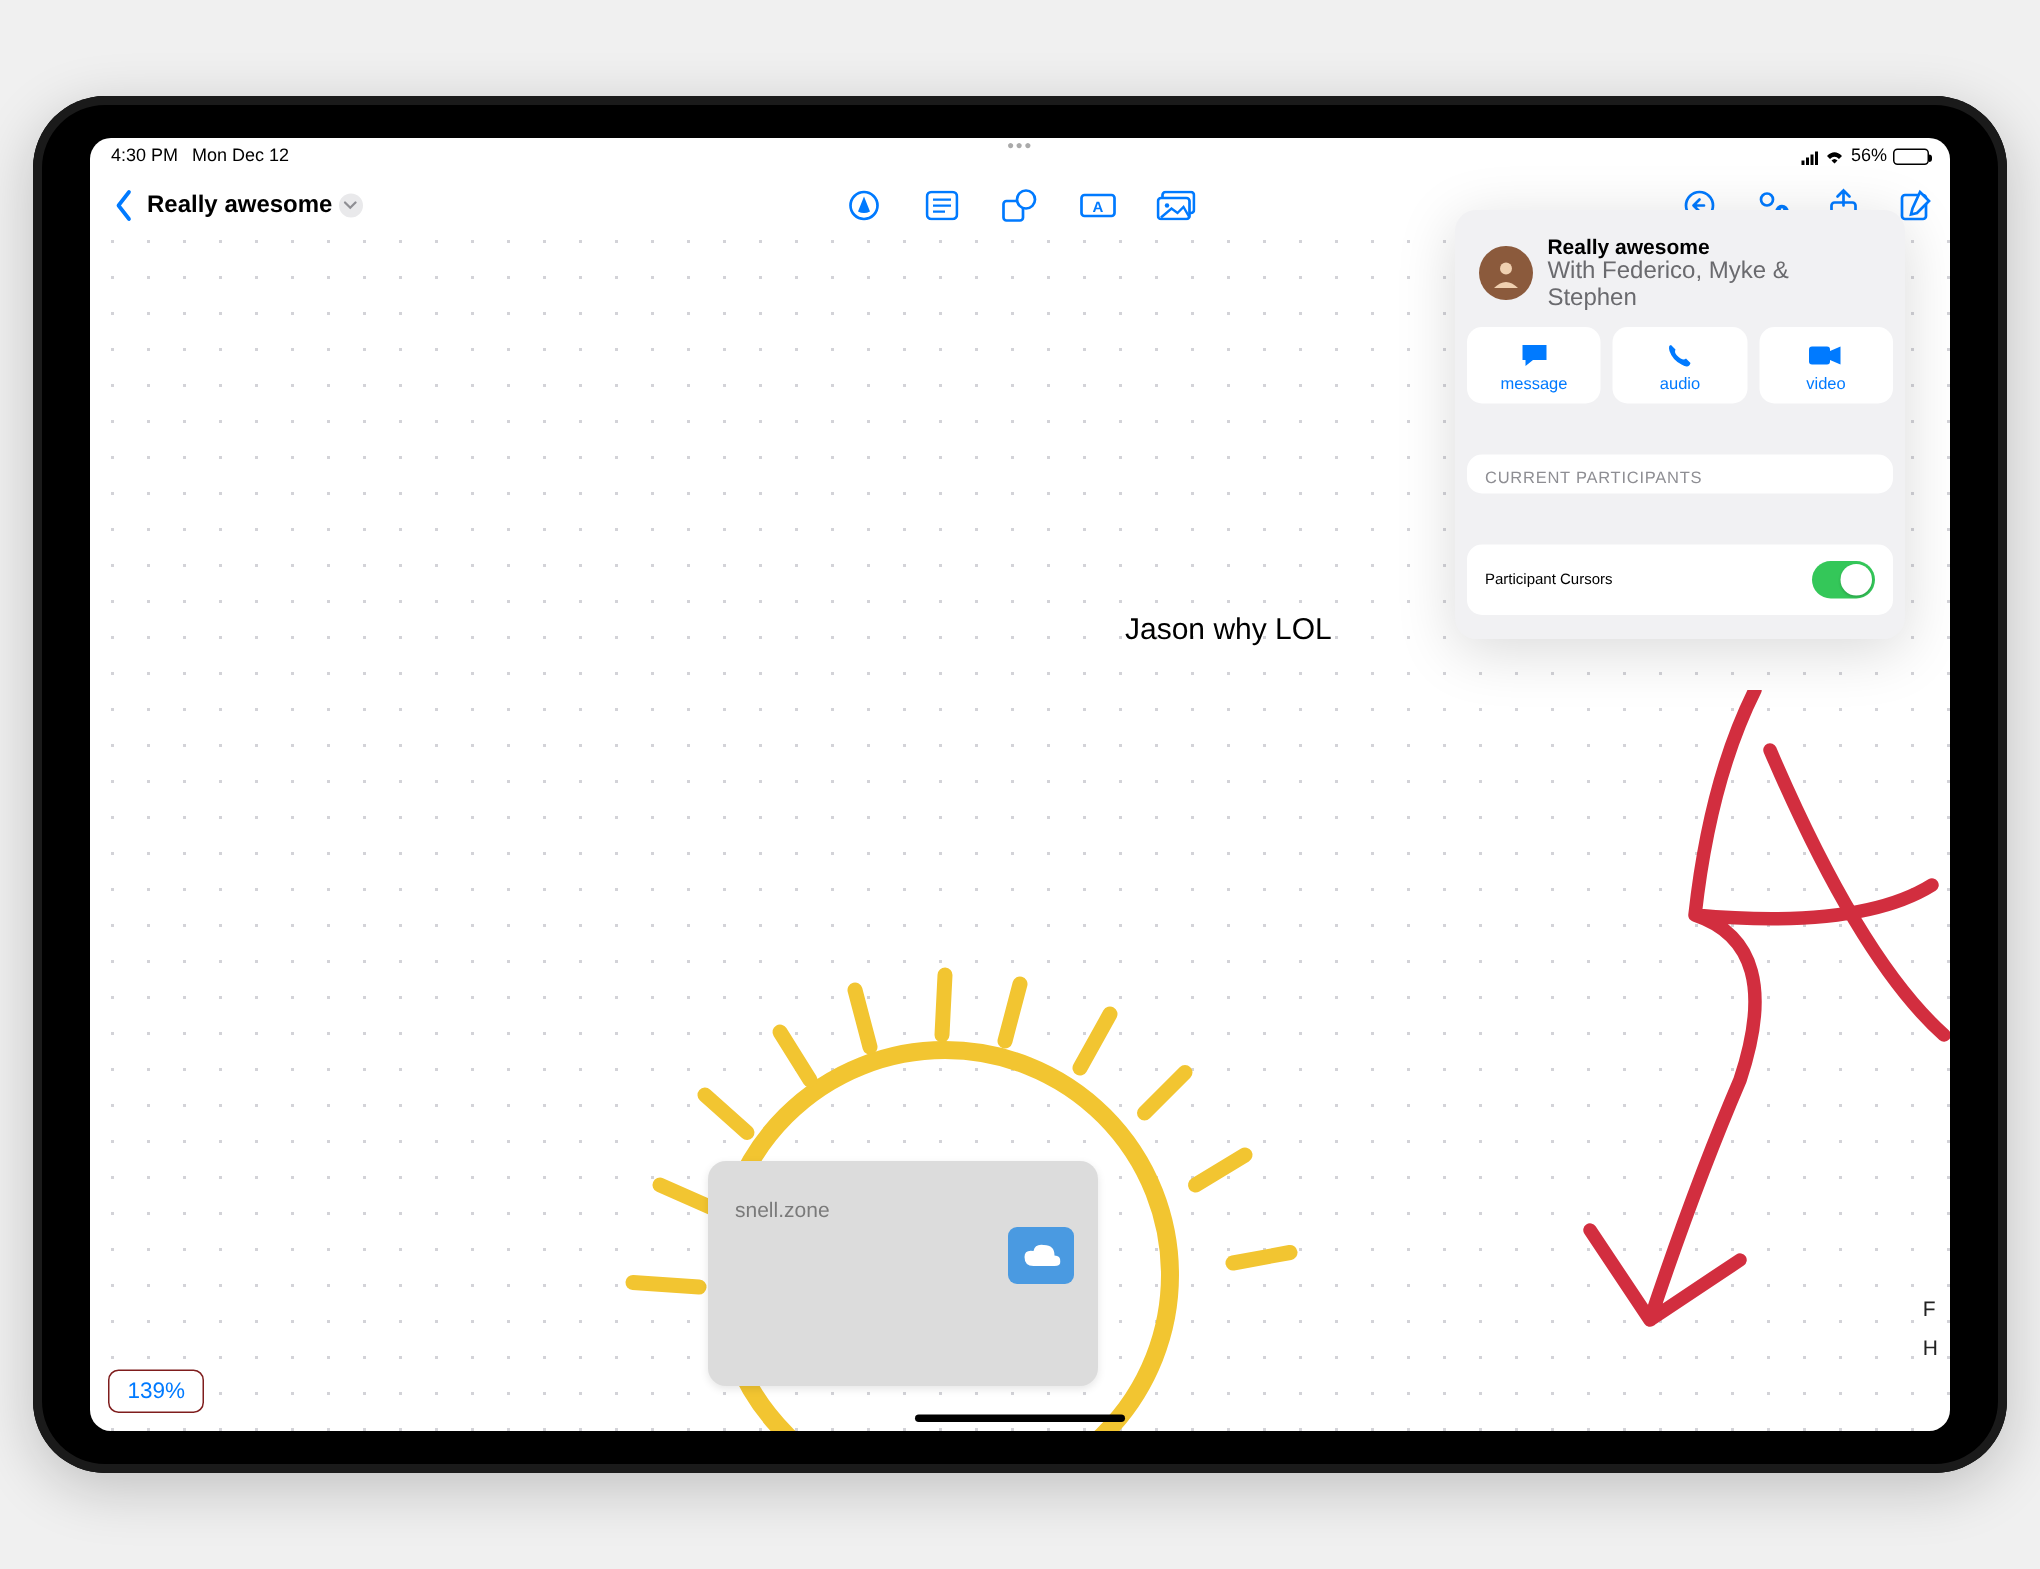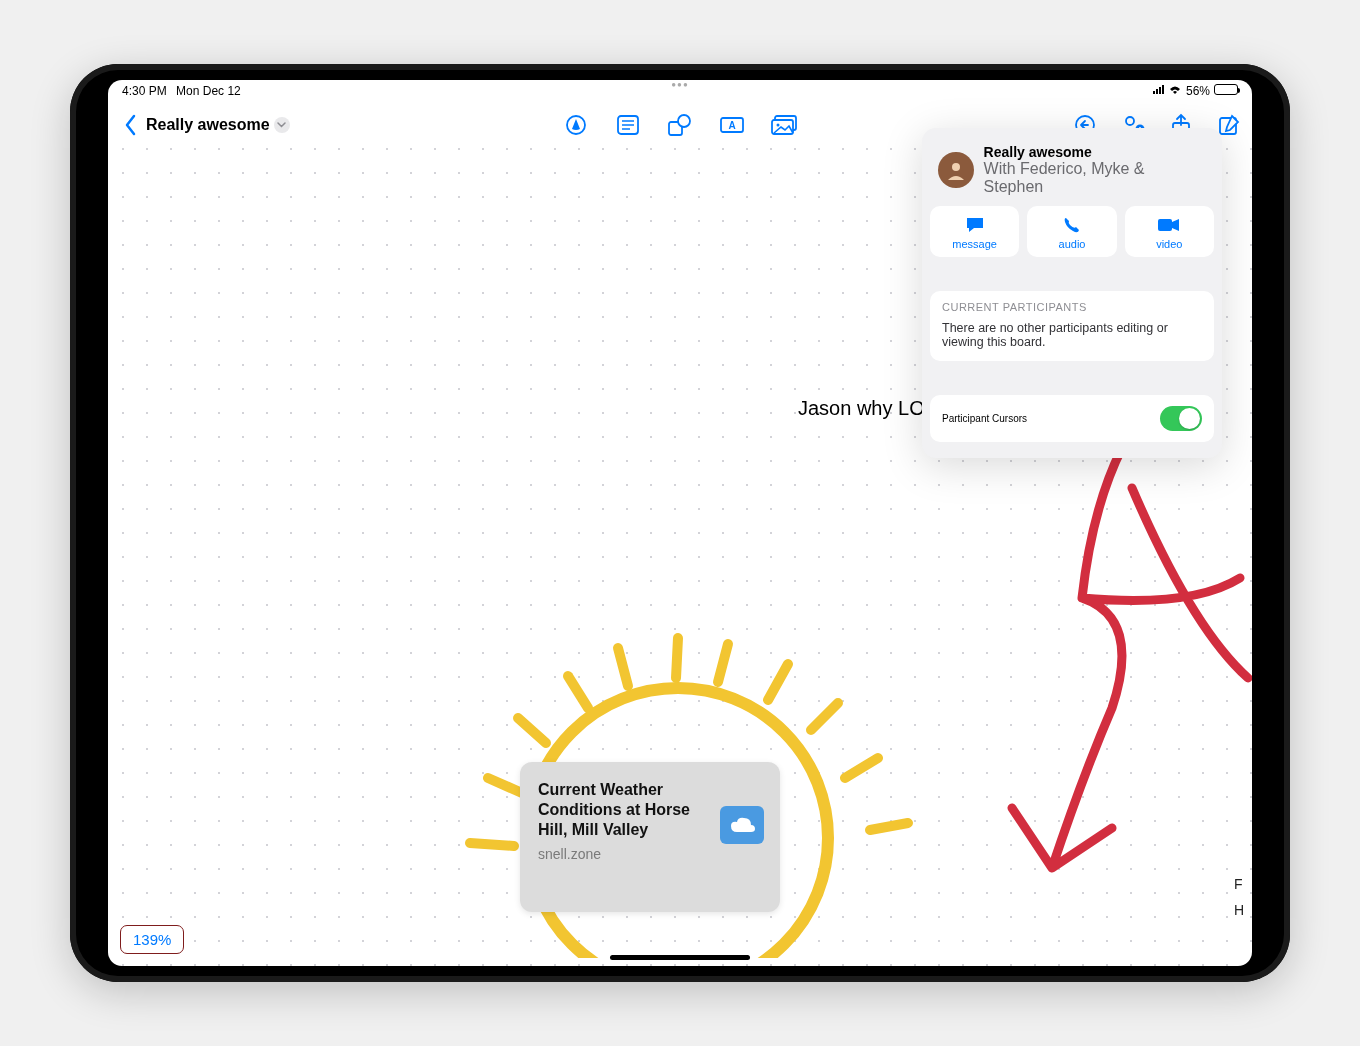--- a/index.html
+++ b/index.html
@@ -8,25 +8,25 @@
     background: #f0f0f0;
     font-family: -apple-system, BlinkMacSystemFont, "Helvetica Neue", sans-serif;
     display: flex;
     align-items: center;
     justify-content: center;
     width: 1360px;
     height: 1046px;
   }
   
   .ipad {
-    width: 1220px;
+    width: 1316px;
     height: 918px;
     background: #000;
     border-radius: 48px;
-    padding: 16px 38px;
+    padding: 28px 38px;
     box-shadow: inset 0 0 0 6px #1a1a1a, 0 10px 40px rgba(0,0,0,.2);
     position: relative;
   }
   .screen {
     width: 100%;
     height: 100%;
     background: #fff;
     border-radius: 14px;
     overflow: hidden;
     position: relative;
@@ -36,21 +36,21 @@
     height: 22px;
     display: flex;
     align-items: center;
     justify-content: space-between;
     padding: 0 14px;
     font-size: 12px;
     font-weight: 500;
     color: #000;
   }
   .statusbar .left span { margin-right: 6px; }
-  .statusbar .right { display: flex; align-items: flex-start; gap: 4px; font-size: 12px; }
+  .statusbar .right { display: flex; align-items: flex-end; gap: 4px; font-size: 12px; }
   .sig { display: inline-flex; gap: 1px; align-items: flex-end; height: 10px; }
   .sig i { width:2px; background:#000;}
   .sig .b1{height:3px}.sig .b2{height:5px}.sig .b3{height:7px}.sig .b4{height:9px}
   .battery { width: 24px; height: 11px; border:1px solid #000; border-radius: 3px; position: relative; }
   .battery::after{content:"";position:absolute;right:-3px;top:3px;width:2px;height:5px;background:#000;border-radius:0 2px 2px 0}
   .battery .fill{height:100%;width:56%;background:#000;}
   
   .appbar {
     height: 46px;
     display: flex;
@@ -254,21 +254,20 @@
           <line x1="460" y1="150" x2="427" y2="170"></line>
           <line x1="490" y1="215" x2="452" y2="222"></line>
           <line x1="52" y1="235" x2="96" y2="238"></line>
         </g>
       </svg>
 
 
       <div class="ctext" style="left:690px;top:249px;">Jason why LOL</div>
 
       <div class="linkcard">
-        <div class="title">Current Weather Conditions at Horse Hill, Mill Valley</div>
         <div class="domain">snell.zone</div>
         <div class="thumb">
           <svg width="26" height="18">
               <path d="M8 16 Q2 16 2 10 Q2 5 8 6 Q9 1 15 2 Q22 2 22 9 Q26 9 26 13 Q26 16 22 16 Z" fill="#fff"></path>
             </svg>
         </div>
       </div>
 
       <div class="crop-text">
         <span>F</span>
@@ -314,21 +313,20 @@
               <svg width="22" height="14">
                 <rect x="0" y="1" width="14" height="12" rx="2" fill="#007aff"></rect>
                 <path d="M14 4 L21 1 V13 L14 10 Z" fill="#007aff"></path>
               </svg>
             </span>
           <span class="lbl">video</span>
         </div>
       </div>
       <div class="section">
         <div class="sectlabel">CURRENT PARTICIPANTS</div>
-        <div class="secttext">There are no other participants editing or viewing this board.</div>
       </div>
       <div class="section">
         <div class="row">
           <span>Participant Cursors</span>
           <span class="toggle"></span>
         </div>
       </div>
     </div>
 
   </div>

